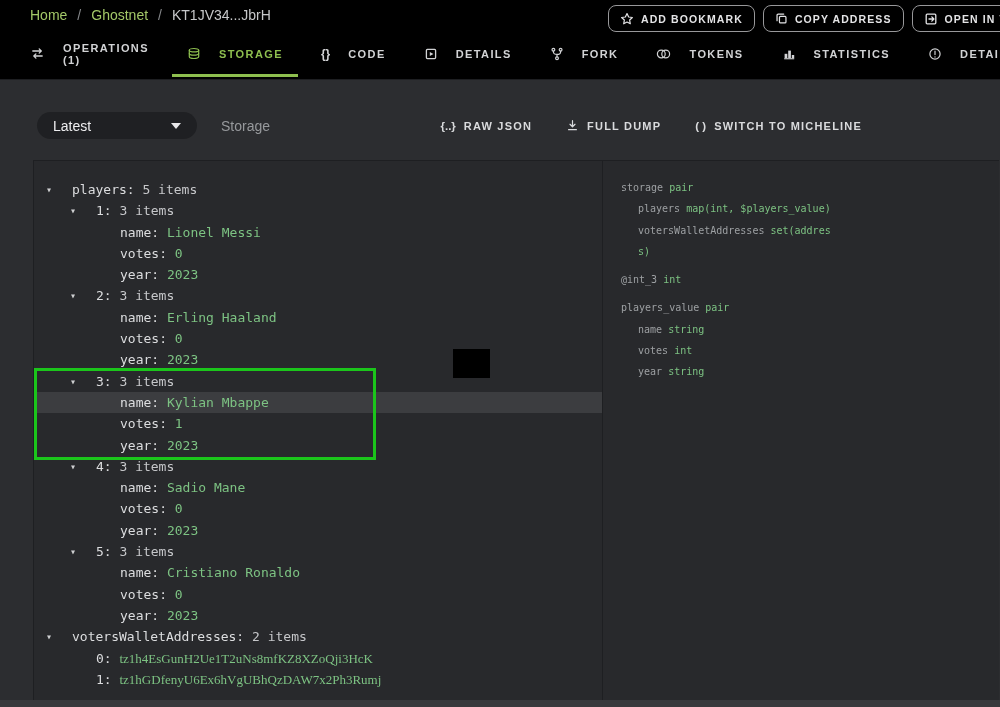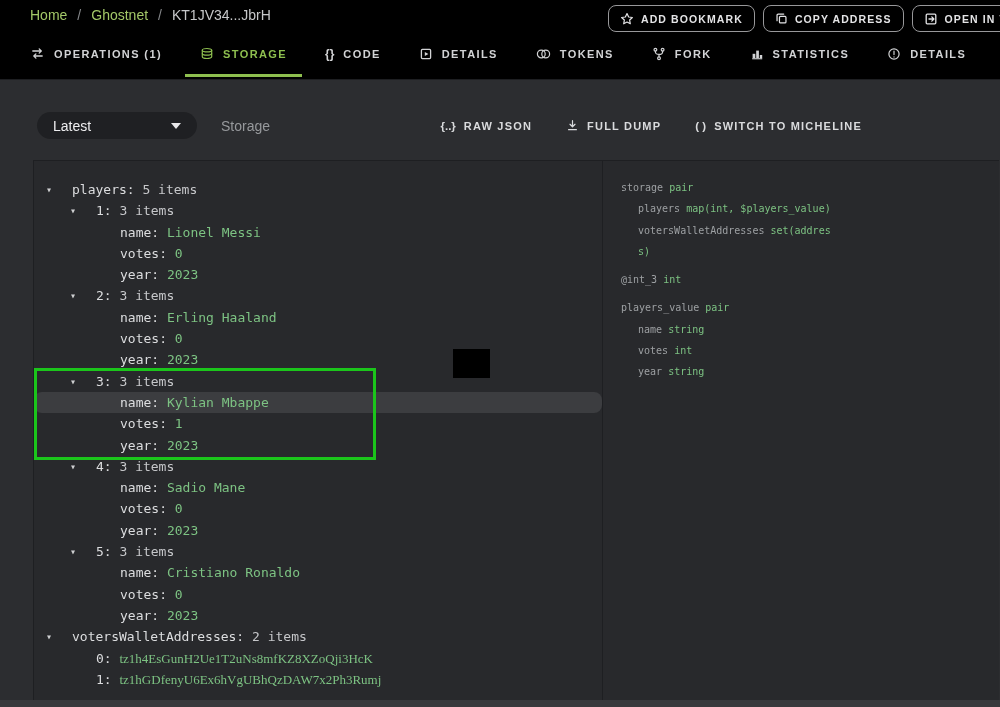--- a/index.html
+++ b/index.html
@@ -17,21 +17,21 @@
   .crumb.current{color:#c7c8ca;}
   .crumb-sep{color:#85878a;}
   .header-actions{position:absolute;left:608px;top:5px;display:flex;gap:8px;white-space:nowrap;}
   .hbtn{display:flex;align-items:center;gap:7px;height:27px;padding:0 11px;
     background:transparent;border:1px solid #98989a;border-radius:8px;
     color:#e4e4e6;font-family:"Liberation Sans",sans-serif;
     font-size:10.5px;font-weight:700;letter-spacing:1.1px;cursor:pointer;}
   .hbtn-icon{display:flex;align-items:center;color:#e4e4e6;}
   
   .tabs{position:absolute;left:15px;bottom:2px;display:flex;}
-  .tab{display:flex;align-items:center;gap:9px;height:44px;padding:0 15px;margin-right:8px;
+  .tab{display:flex;align-items:center;gap:18px;height:44px;padding:0 15px;margin-right:8px;
     color:#d2d3d5;font-size:11px;font-weight:700;letter-spacing:1.4px;cursor:pointer;
     border-bottom:3px solid transparent;box-sizing:border-box;}
   .tab.active{color:var(--accent-green);border-bottom-color:var(--accent-green);}
   .tab-icon{display:flex;align-items:center;}
   .glyph{font-weight:700;font-size:12px;letter-spacing:0;}
   
   .toolbar{position:absolute;left:0;top:88px;width:864px;height:72px;}
   .version-pill{position:absolute;left:37px;top:24px;width:160px;height:27px;border-radius:14px;
     background:#1f2023;display:flex;align-items:center;cursor:pointer;box-sizing:border-box;padding:0 16px;}
   .version-pill .vlabel{color:#eeeef0;font-size:14px;flex:1;}
@@ -45,21 +45,21 @@
   
   .storage-section{position:absolute;left:33px;top:160px;width:966px;height:540px;
     background:#28292c;border-top:1px solid #1e1f22;border-left:1px solid #1e1f22;
     box-sizing:border-box;display:flex;}
   .tree-col{width:568px;position:relative;overflow:hidden;}
   .tree{padding-top:18px;font-family:"DejaVu Sans Mono",monospace;font-size:13px;}
   .trow{position:relative;height:21.3px;line-height:21.3px;white-space:nowrap;}
   .trow.lvl0{padding-left:38px;}
   .trow.lvl1{padding-left:62px;}
   .trow.lvl2{padding-left:86px;}
-  .trow.hl{background:var(--highlight-row);border-radius:8px;}
+  .trow.hl{background:var(--highlight-row);}
   .marker{position:absolute;top:0;font-size:10px;color:#cfd0d2;cursor:pointer;}
   .marker.m0{left:12px;}
   .marker.m1{left:36px;}
   .tkey{color:var(--key-light);}
   .tval.count{color:#c6c7ca;}
   .tval.green{color:var(--value-green);}
   .tval.link{color:var(--value-green);cursor:pointer;font-family:Liberation Serif, serif;}
   .focus-box{position:absolute;left:0;top:207px;width:342px;height:92px;
     border:3px solid var(--box-green);box-sizing:border-box;pointer-events:none;z-index:5;}
   .screen-artifact{position:absolute;left:419px;top:188px;width:37px;height:29px;background:#000;z-index:4;}
@@ -142,37 +142,37 @@
         <span class="tab-icon">
           <svg width="14" height="14" viewBox="0 0 14 14" fill="none" stroke="currentColor" stroke-linecap="round" stroke-linejoin="round" stroke-width="1.3">
             <rect x="2.4" y="2.4" width="9.2" height="9.2" rx="1"></rect>
             <path d="M5.8 4.9v4.2L9.4 7z" fill="currentColor" stroke="none"></path>
           </svg>
         </span>
         <span>DETAILS</span>
       </div>
       <div class="tab">
         <span class="tab-icon">
-          <svg width="15" height="14" viewBox="0 0 15 14" fill="none" stroke="currentColor" stroke-linecap="round" stroke-linejoin="round" stroke-width="1.2">
-            <circle cx="5.3" cy="7" r="3.9"></circle>
-            <circle cx="9.7" cy="7" r="3.9"></circle>
-          </svg>
-        </span>
-        <span>TOKENS</span>
-      </div>
-      <div class="tab">
-        <span class="tab-icon">
           <svg width="14" height="14" viewBox="0 0 14 14" fill="none" stroke="currentColor" stroke-linecap="round" stroke-linejoin="round" stroke-width="1.2">
             <circle cx="3.4" cy="2.8" r="1.4"></circle>
             <circle cx="10.6" cy="2.8" r="1.4"></circle>
             <circle cx="7" cy="11.2" r="1.4"></circle>
             <path d="M3.4 4.2v.7c0 1.6 1.6 2.5 3.6 2.5s3.6-.9 3.6-2.5v-.7M7 7.4v2.4"></path>
           </svg>
         </span>
         <span>FORK</span>
+      </div>
+      <div class="tab">
+        <span class="tab-icon">
+          <svg width="15" height="14" viewBox="0 0 15 14" fill="none" stroke="currentColor" stroke-linecap="round" stroke-linejoin="round" stroke-width="1.2">
+            <circle cx="5.3" cy="7" r="3.9"></circle>
+            <circle cx="9.7" cy="7" r="3.9"></circle>
+          </svg>
+        </span>
+        <span>TOKENS</span>
       </div>
       <div class="tab">
         <span class="tab-icon">
           <svg width="14" height="14" viewBox="0 0 14 14" fill="currentColor">
             <rect x="2.6" y="6.8" width="2.7" height="4.4"></rect>
             <rect x="6.2" y="3.6" width="2.7" height="7.6"></rect>
             <rect x="9.8" y="8" width="2.4" height="3.2"></rect>
             <rect x="2.2" y="11.2" width="10" height="1.1"></rect>
           </svg>
         </span>

